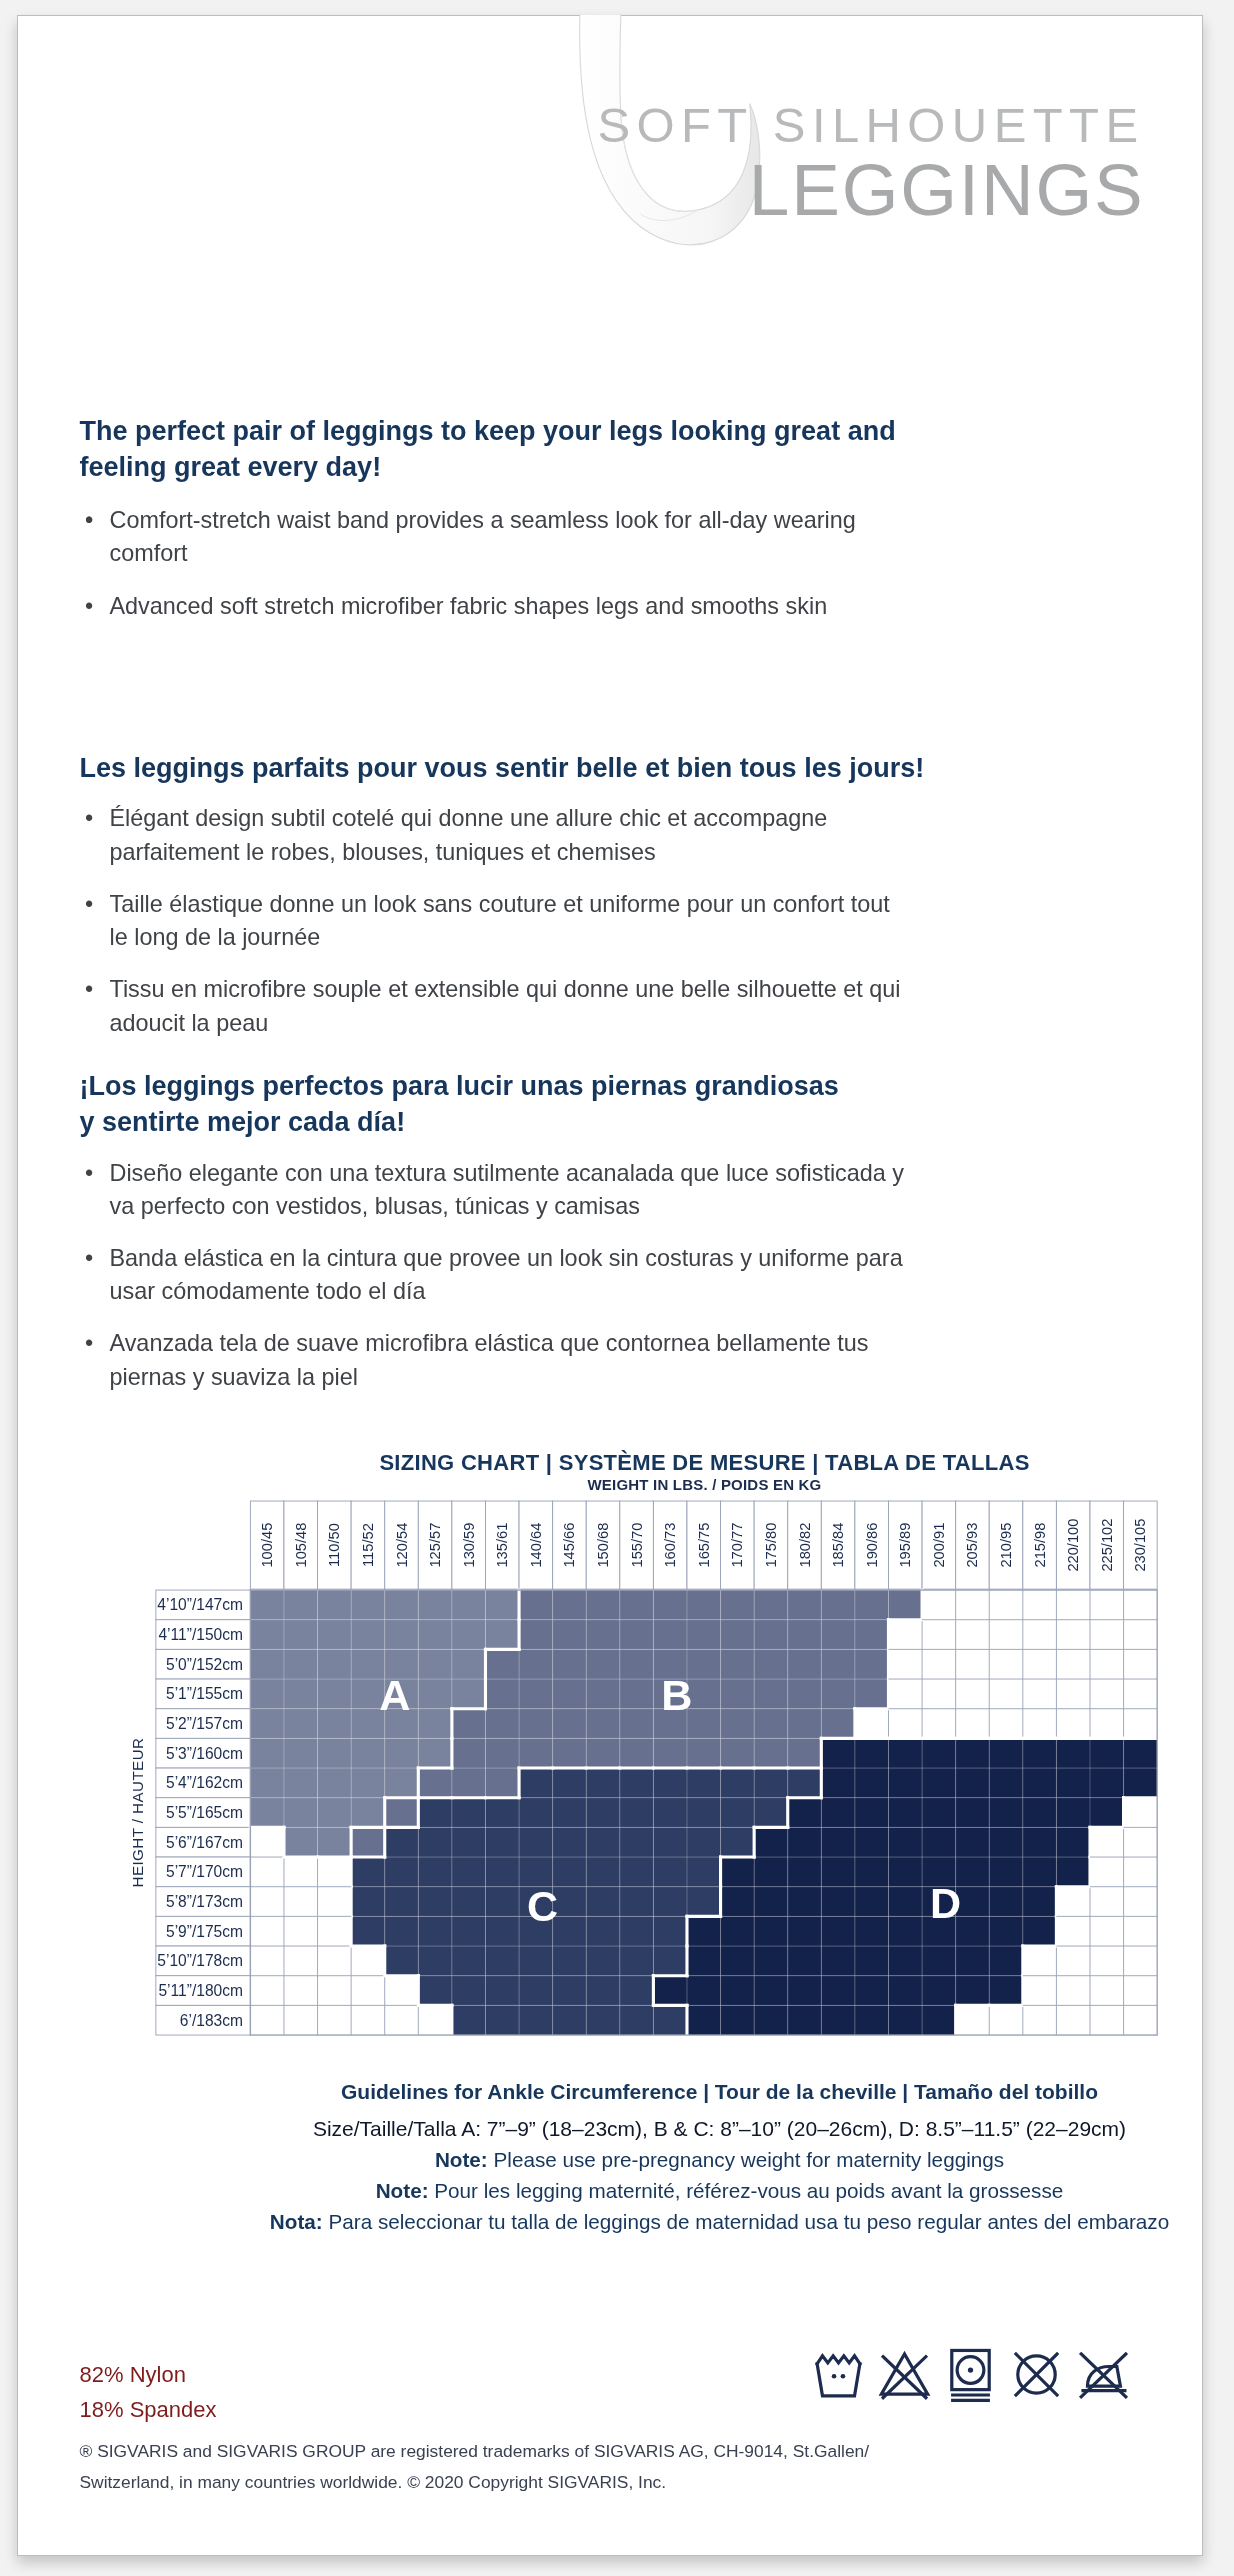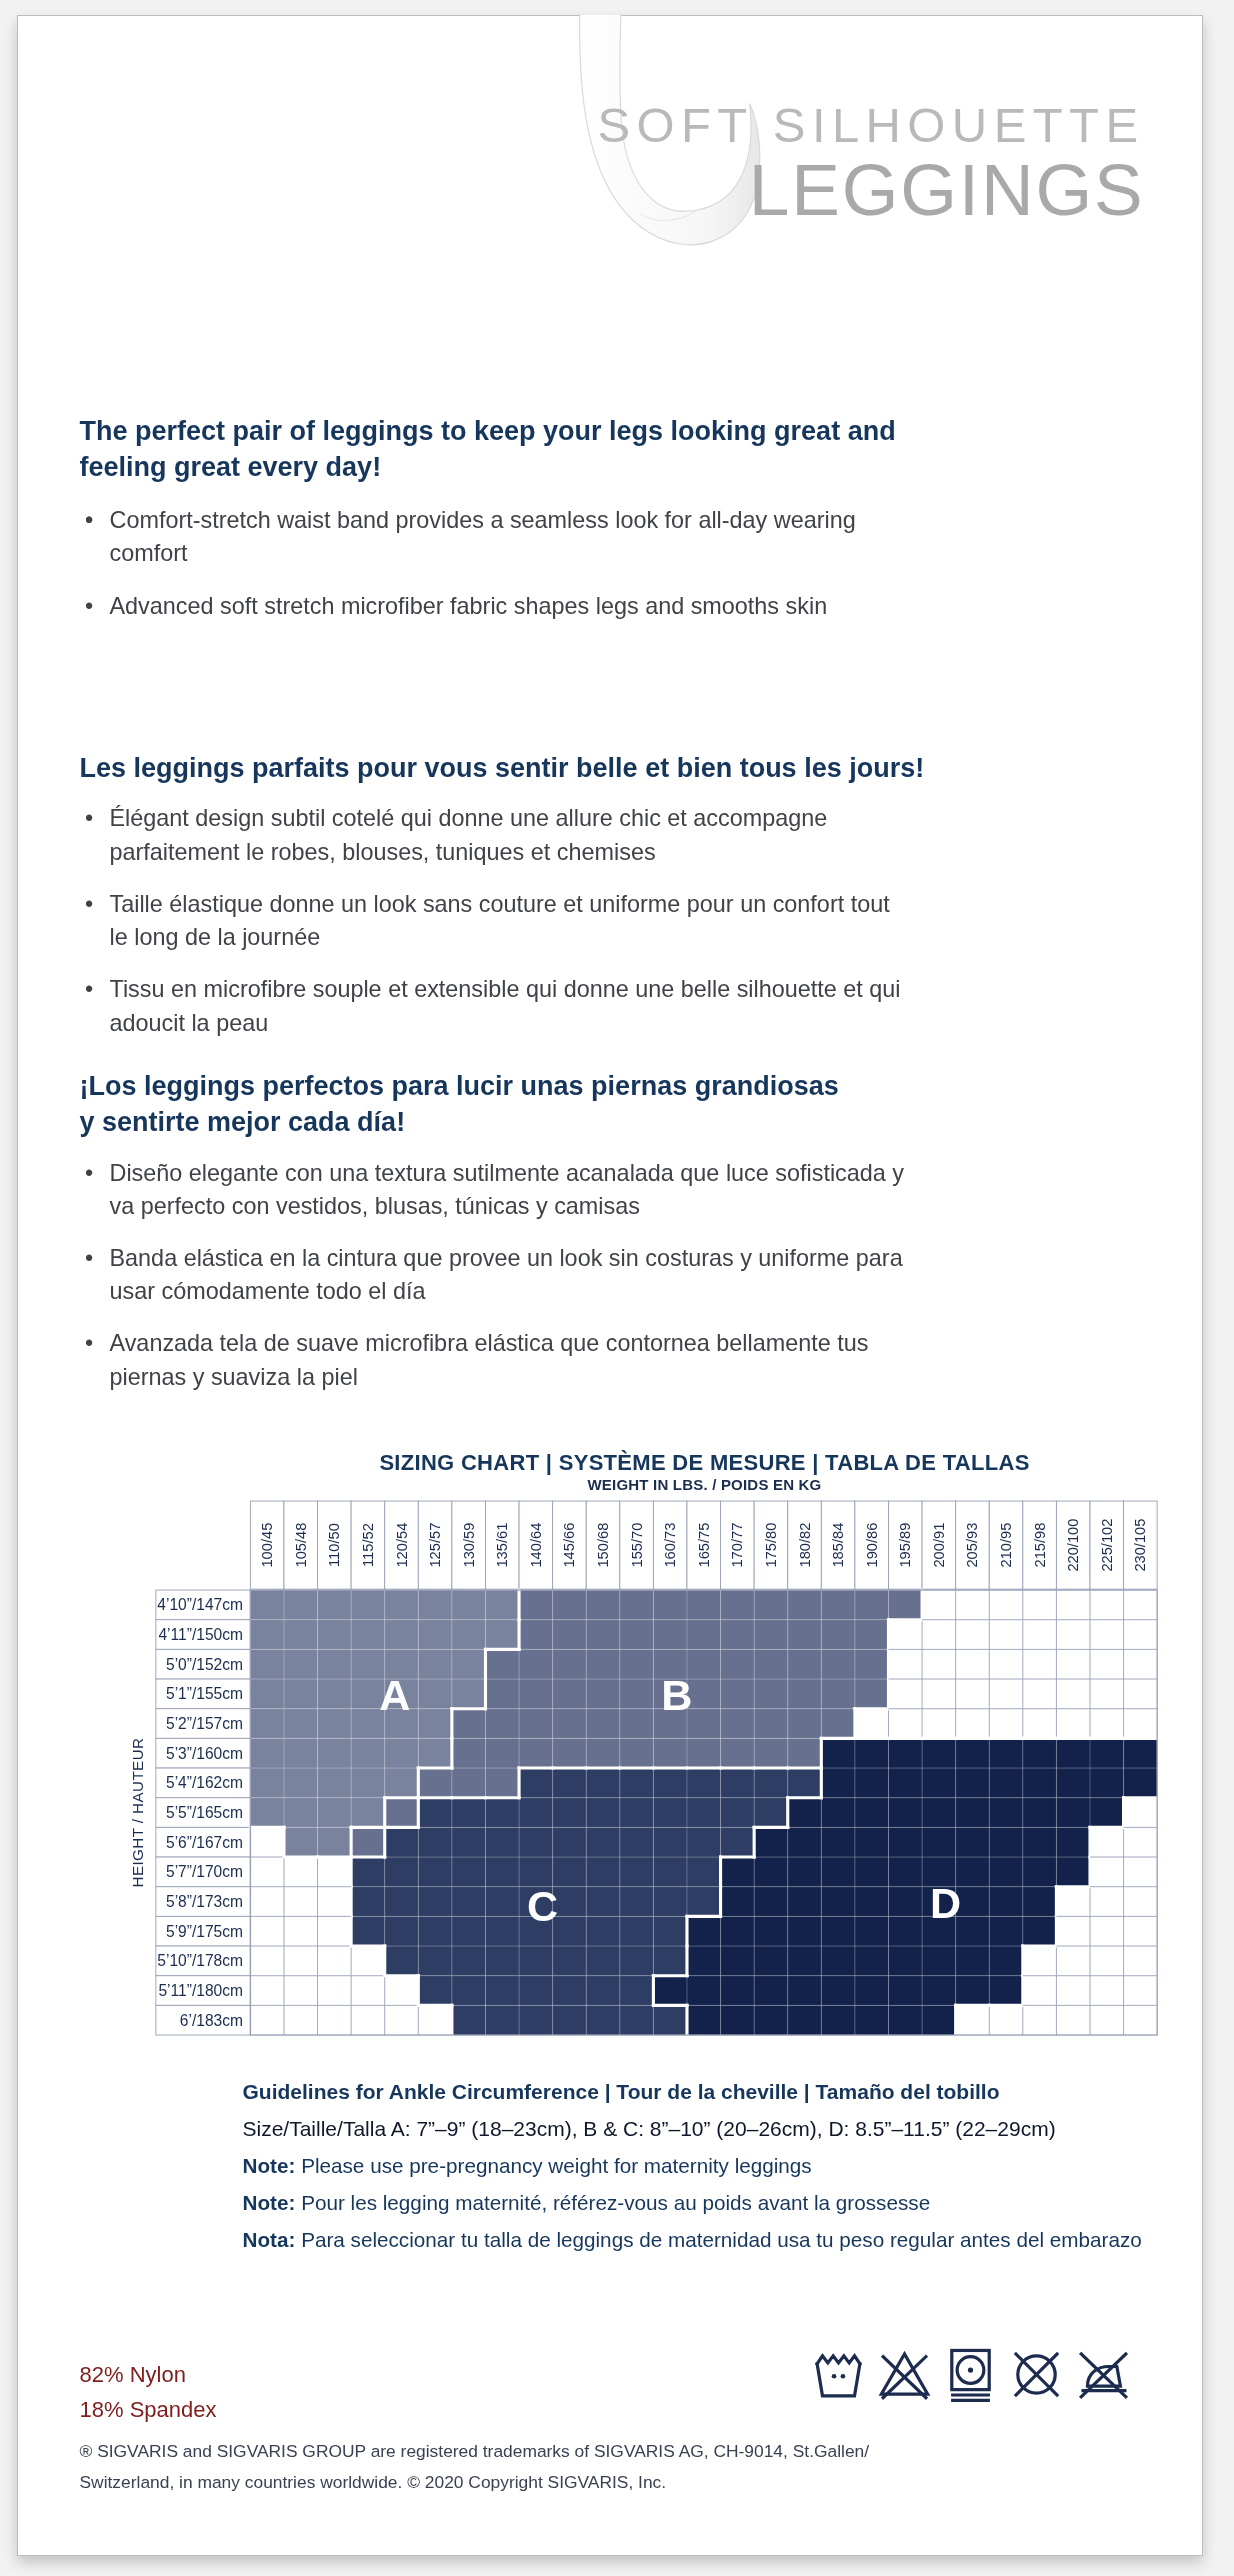--- a/index.html
+++ b/index.html
@@ -27,25 +27,25 @@
   .blist{list-style:none;margin:0;padding:0;}
   .blist li{position:relative;padding-left:30px;margin-bottom:19px;
     font-size:23.4px;line-height:1.42;color:#3f4247;max-width:797px;}
   .blist li .mk{position:absolute;left:5.5px;top:0px;color:#3f4247;}
   
   .chart-block{position:absolute;left:103px;top:1434px;width:1039px;}
   .chart-title{padding-left:129px;text-align:center;font-size:22px;font-weight:700;color:#16365c;letter-spacing:0.3px;}
   .chart-subtitle{padding-left:129px;text-align:center;font-size:15px;font-weight:600;color:#1b2c4e;margin-top:0;letter-spacing:0.2px;}
   #chart-holder{margin-top:7.3px;}
   
-  .guidelines{position:absolute;left:96px;top:2064px;width:1039px;}
+  .guidelines{position:absolute;left:118px;top:2064px;width:1039px;text-align:center;}
   .guidelines > div{padding-left:129px;}
   .g-title{font-size:21px;font-weight:700;color:#16365c;}
   .g-sizes{font-size:21px;color:#0f172a;margin-top:13px;}
-  .g-note{font-size:20.7px;color:#16365c;margin-top:13px;}
+  .g-note{font-size:20.7px;color:#16365c;margin-top:7px;}
   .g-note b{font-weight:700;}
   
   .composition{position:absolute;left:62px;top:2341px;font-size:22px;color:#7f1d1d;line-height:35px;}
   .care-icons{position:absolute;top:2330px;right:70px;display:flex;gap:9.2px;}
   .care-icons svg{width:57px;height:57px;}
   .care-icons .st{stroke:#1c2b4e;stroke-width:3.6;fill:none;stroke-linecap:square;stroke-linejoin:miter;}
   .care-icons .fl{fill:#1c2b4e;stroke:none;}
   .trademark{position:absolute;left:62px;top:2420px;font-size:17.4px;color:#3a4152;line-height:31px;}
 </style>
 </head>

